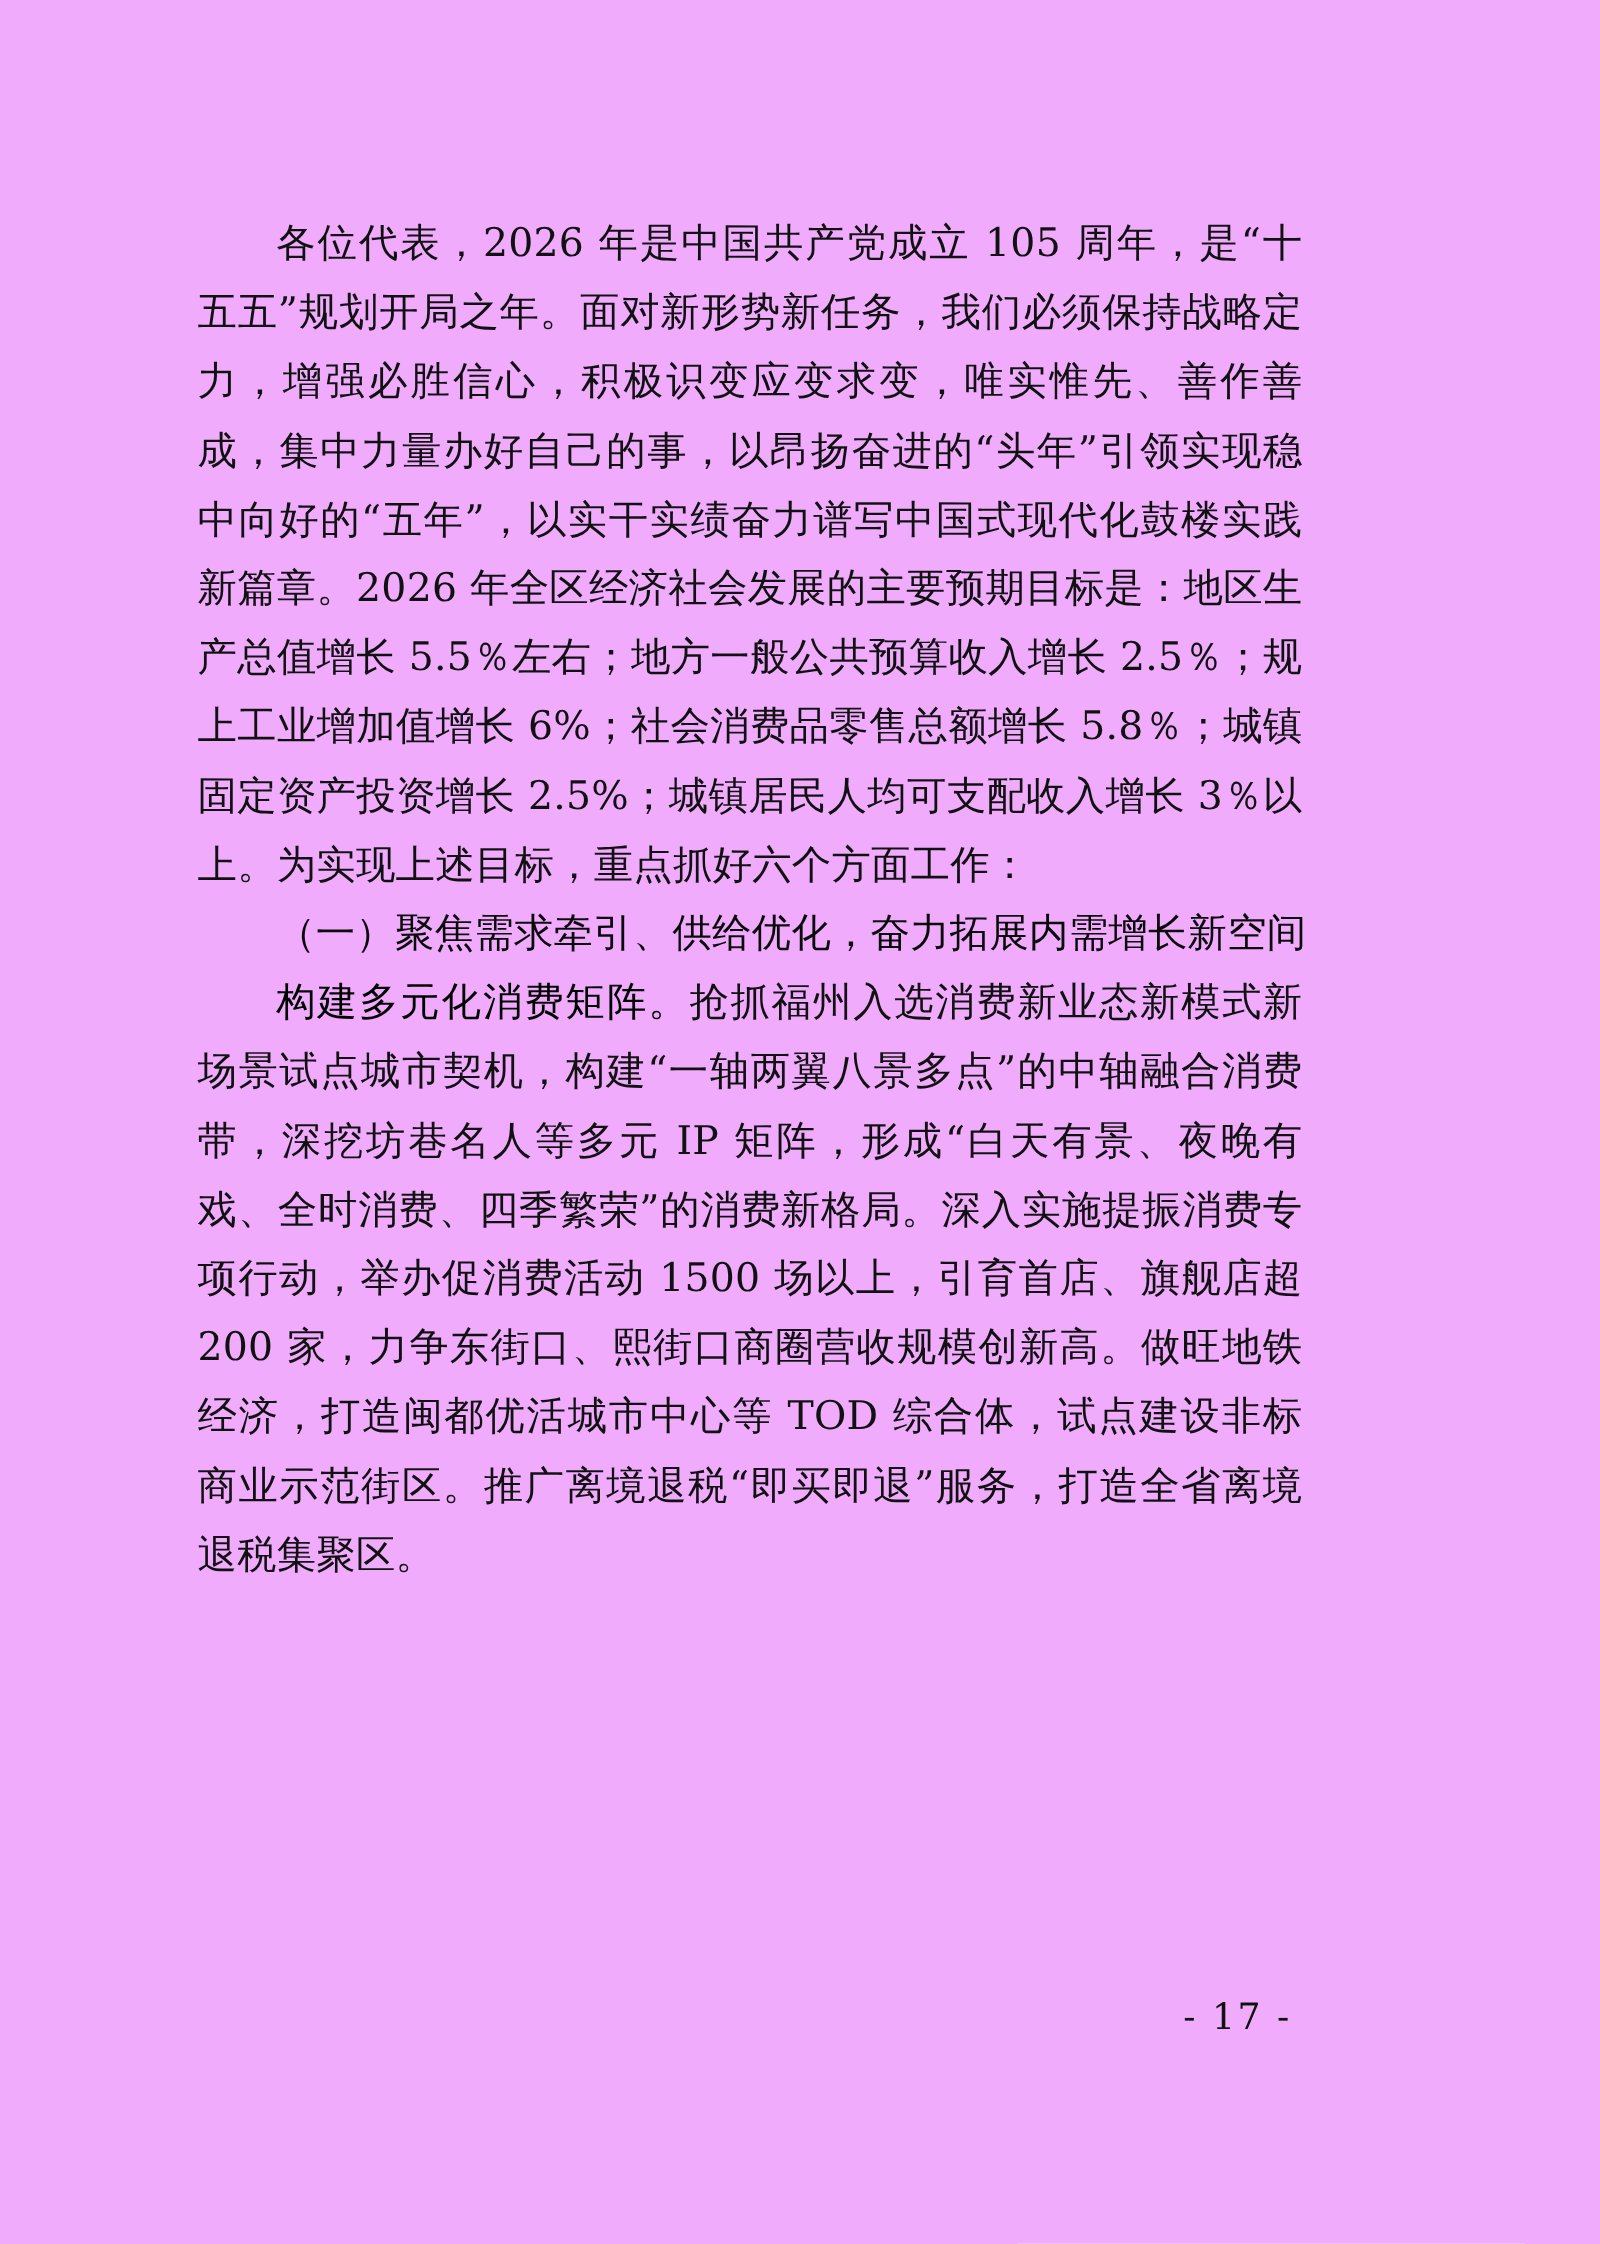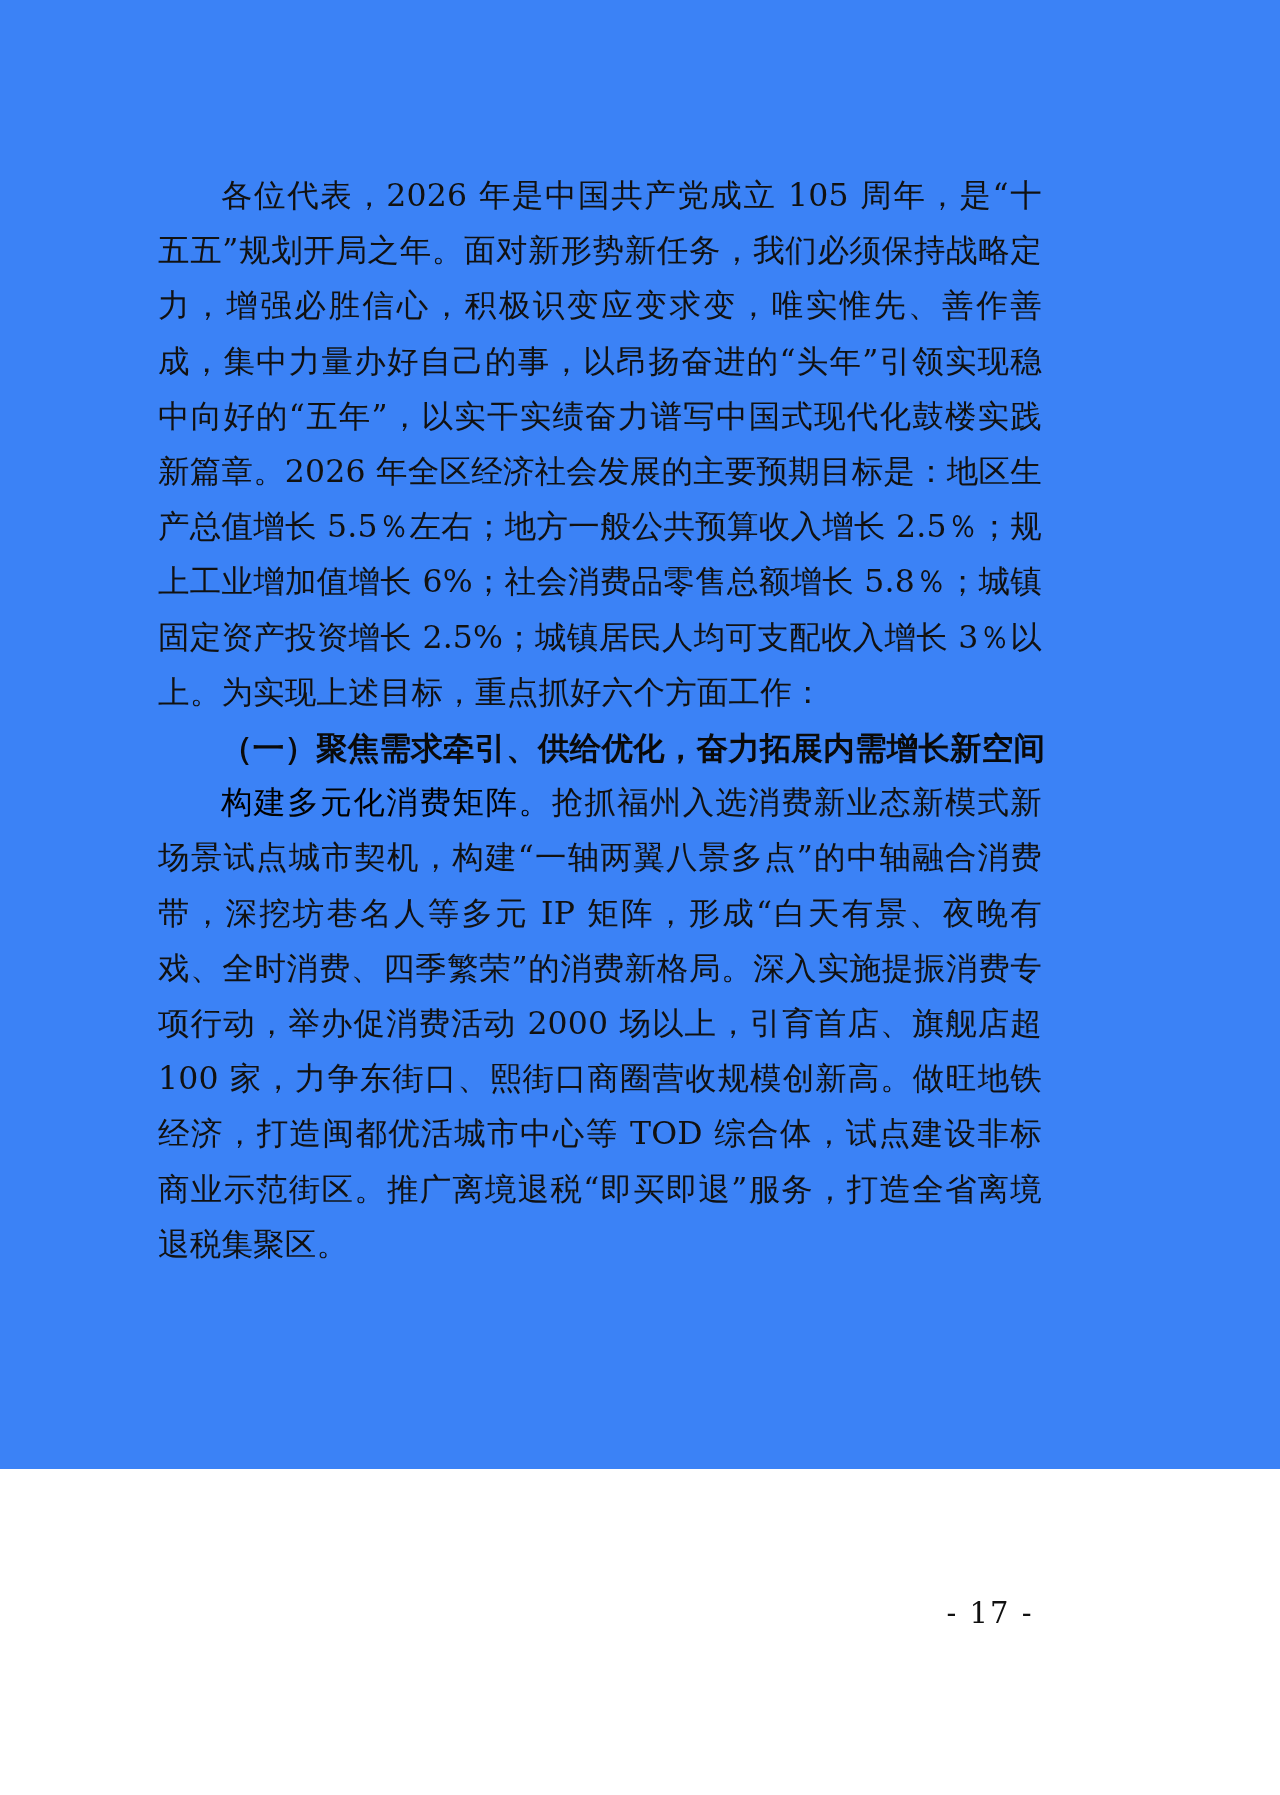--- a/index.html
+++ b/index.html
@@ -15,22 +15,22 @@
     font-family: "DejaVu Serif", "Liberation Serif", serif;
     color: #000000;
   }
 
   
   .page {
     position: absolute;
     left: 0;
     top: 0;
     width: 1280px;
-    height: 1469px;
-    background: #3b82f6;
+    height: 1795px;
+    background: #f0abfc;
     box-sizing: border-box;
   }
 
   
   .textblock {
     position: absolute;
     left: 158px;
     top: 168px;
     width: 884px;
   }
@@ -51,21 +51,21 @@
   .para.indent {
     text-indent: 63px;
   }
 
   
   .heading {
     margin: 0;
     text-indent: 63px;
     font-size: 31.5px;
     line-height: 55.2px;
-    font-weight: 700;
+    font-weight: 400;
     letter-spacing: 0.2px;
     color: #0a0a0a;
     font-family: "DejaVu Serif", "Liberation Serif", serif;
     white-space: nowrap;
     text-align: center;
   }
 
   
   .lead {
     font-weight: 400;
@@ -95,21 +95,21 @@
 
 <div class="page">
 
   <div class="textblock">
 
     <p class="para indent">各位代表，2026 年是中国共产党成立 105 周年，是“十五五”规划开局之年。面对新形势新任务，我们必须保持战略定力，增强必胜信心，积极识变应变求变，唯实惟先、善作善成，集中力量办好自己的事，以昂扬奋进的“头年”引领实现稳中向好的“五年”，以实干实绩奋力谱写中国式现代化鼓楼实践新篇章。2026 年全区经济社会发展的主要预期目标是：地区生产总值增长 5.5％左右；地方一般公共预算收入增长 2.5％；规上工业增加值增长 6%；社会消费品零售总额增长 5.8％；城镇固定资产投资增长 2.5%；城镇居民人均可支配收入增长 3％以上。为实现上述目标，重点抓好六个方面工作：</p>
 
     <p class="heading">（一）聚焦需求牵引、供给优化，奋力拓展内需增长新空间</p>
 
 
-    <p class="para indent"><span class="lead">构建多元化消费矩阵。</span><span>抢抓福州入选消费新业态新模式新场景试点城市契机，构建“一轴两翼八景多点”的中轴融合消费带，深挖坊巷名人等多元 IP 矩阵，形成“白天有景、夜晚有戏、全时消费、四季繁荣”的消费新格局。深入实施提振消费专项行动，举办促消费活动 2000 场以上，引育首店、旗舰店超 100 家，力争东街口、熙街口商圈营收规模创新高。做旺地铁经济，打造闽都优活城市中心等 TOD 综合体，试点建设非标商业示范街区。推广离境退税“即买即退”服务，打造全省离境退税集聚区。</span></p>
+    <p class="para indent"><span class="lead">构建多元化消费矩阵。</span><span>抢抓福州入选消费新业态新模式新场景试点城市契机，构建“一轴两翼八景多点”的中轴融合消费带，深挖坊巷名人等多元 IP 矩阵，形成“白天有景、夜晚有戏、全时消费、四季繁荣”的消费新格局。深入实施提振消费专项行动，举办促消费活动 1500 场以上，引育首店、旗舰店超 200 家，力争东街口、熙街口商圈营收规模创新高。做旺地铁经济，打造闽都优活城市中心等 TOD 综合体，试点建设非标商业示范街区。推广离境退税“即买即退”服务，打造全省离境退税集聚区。</span></p>
 
   </div>
 
   <div class="footer">
     <span class="folio">- 17 -</span>
   </div>
 
 </div>
 
 </body></html>

